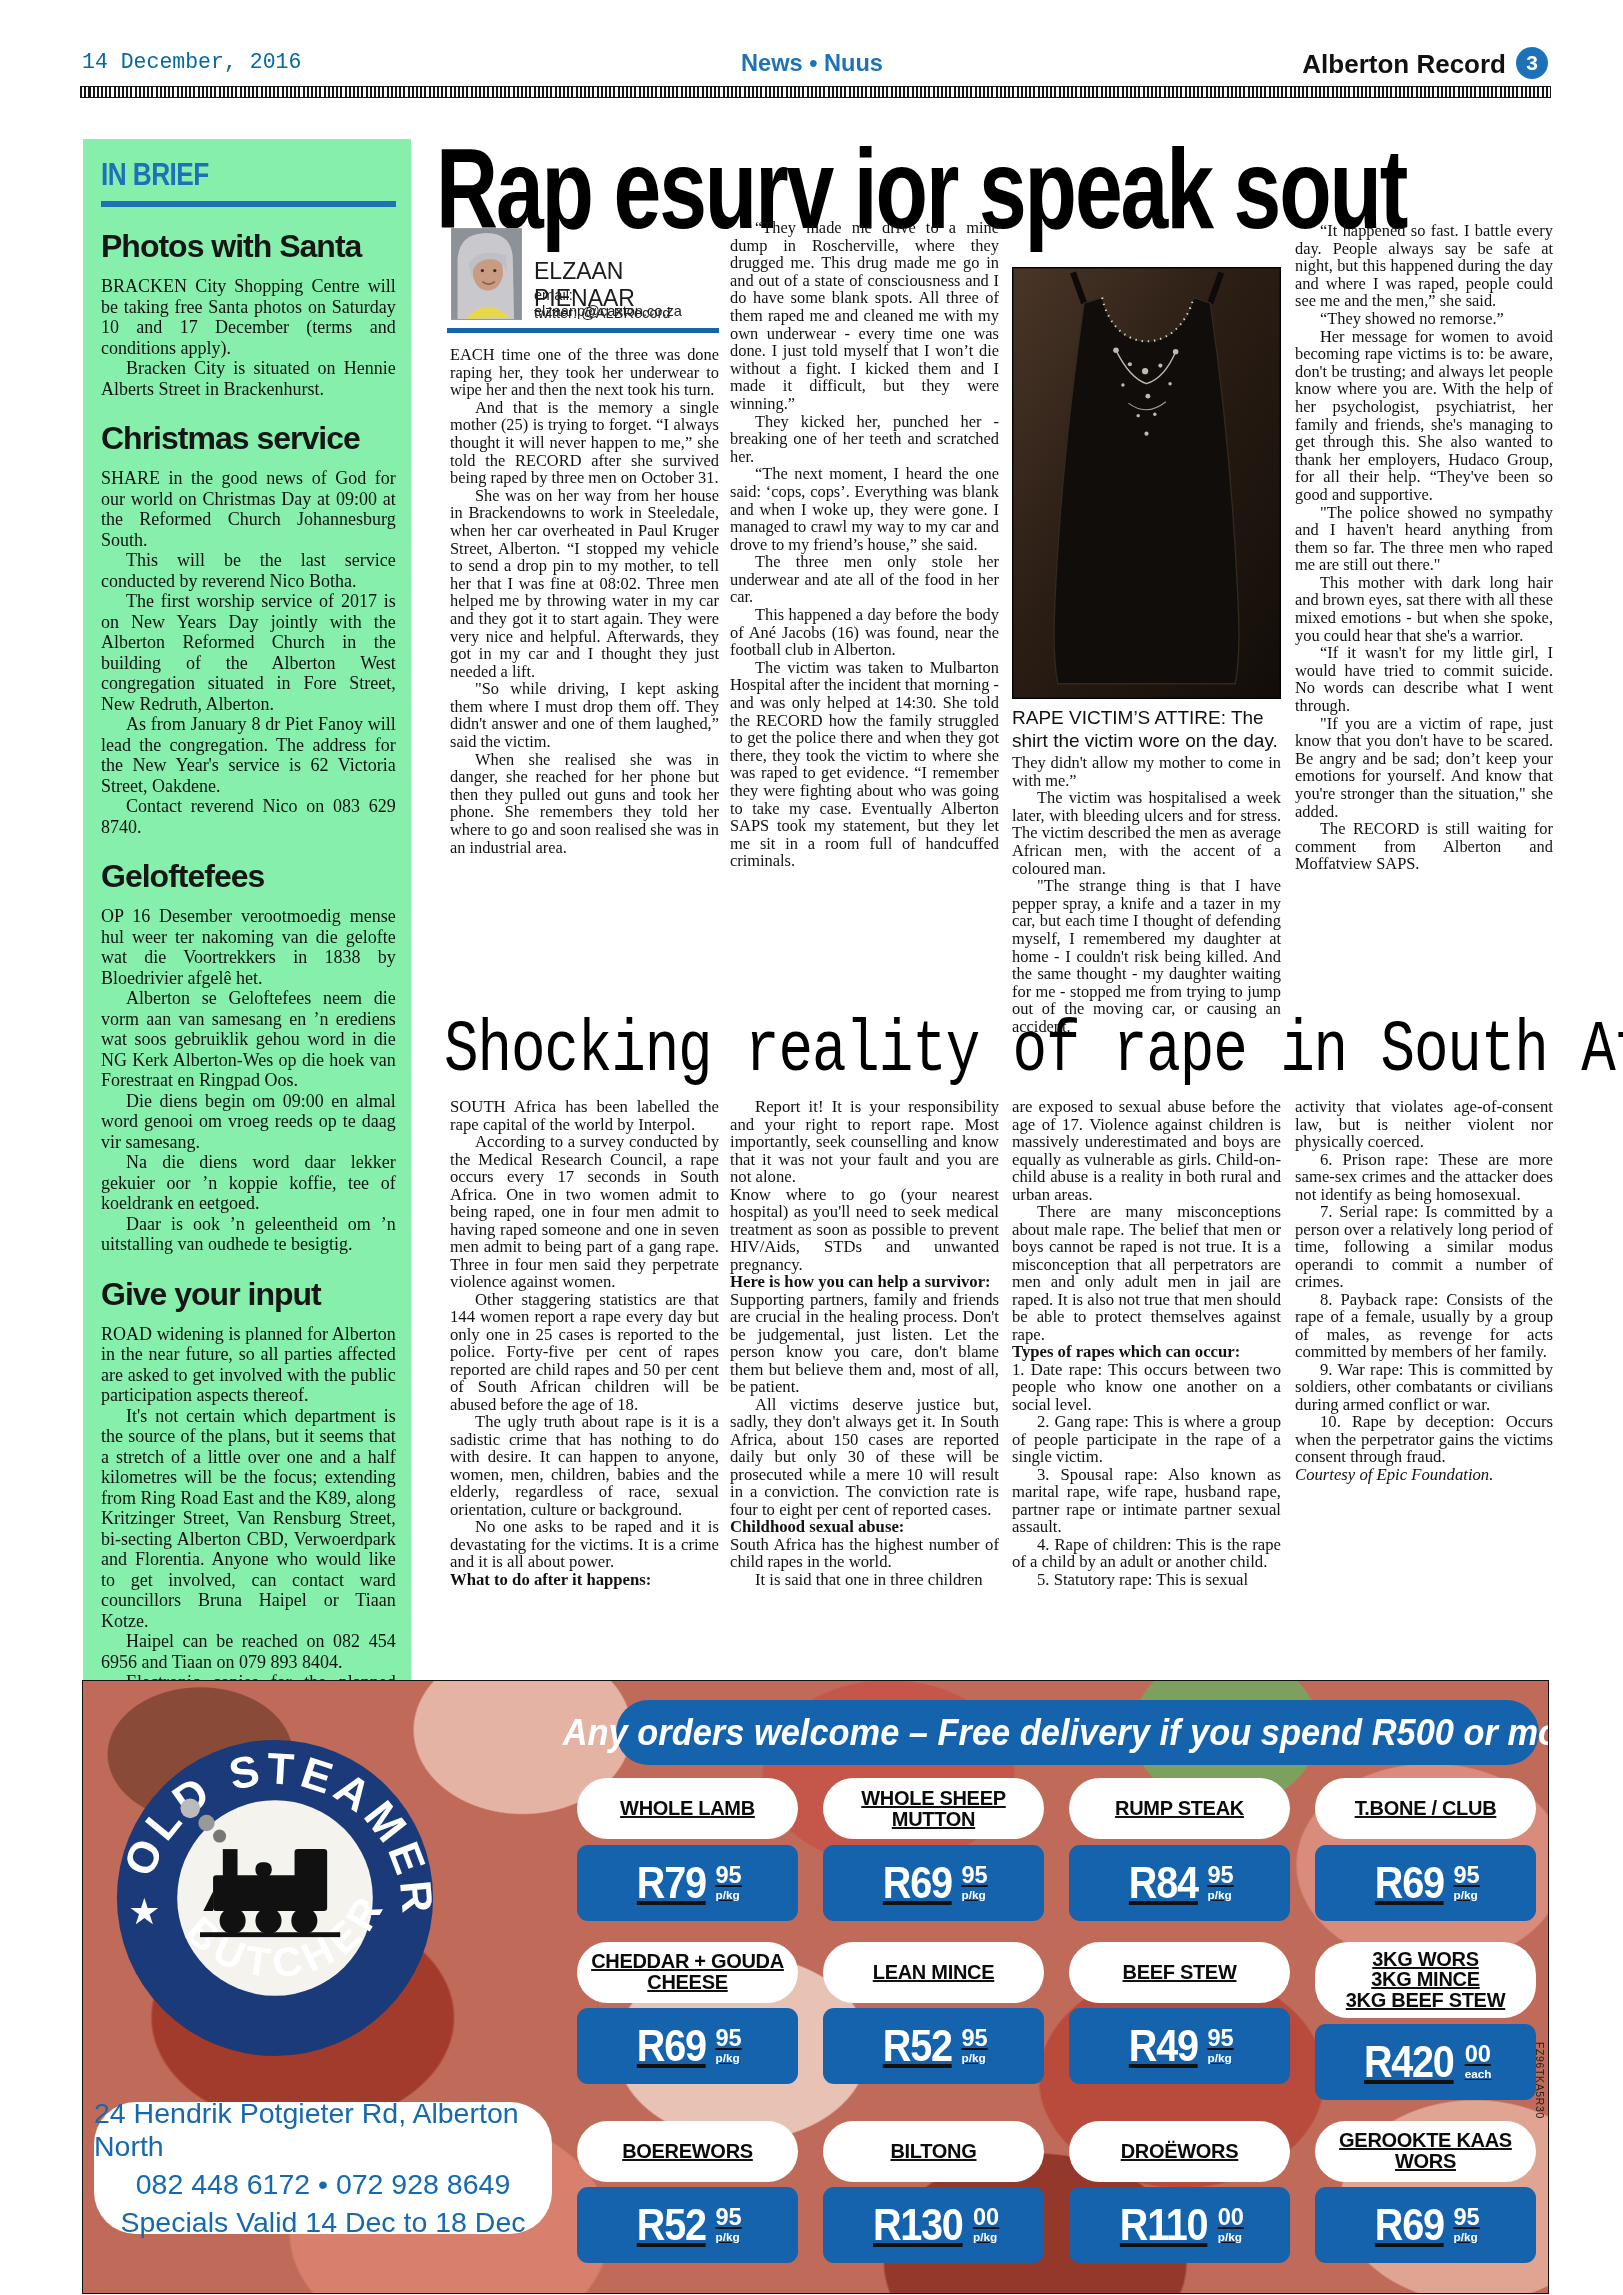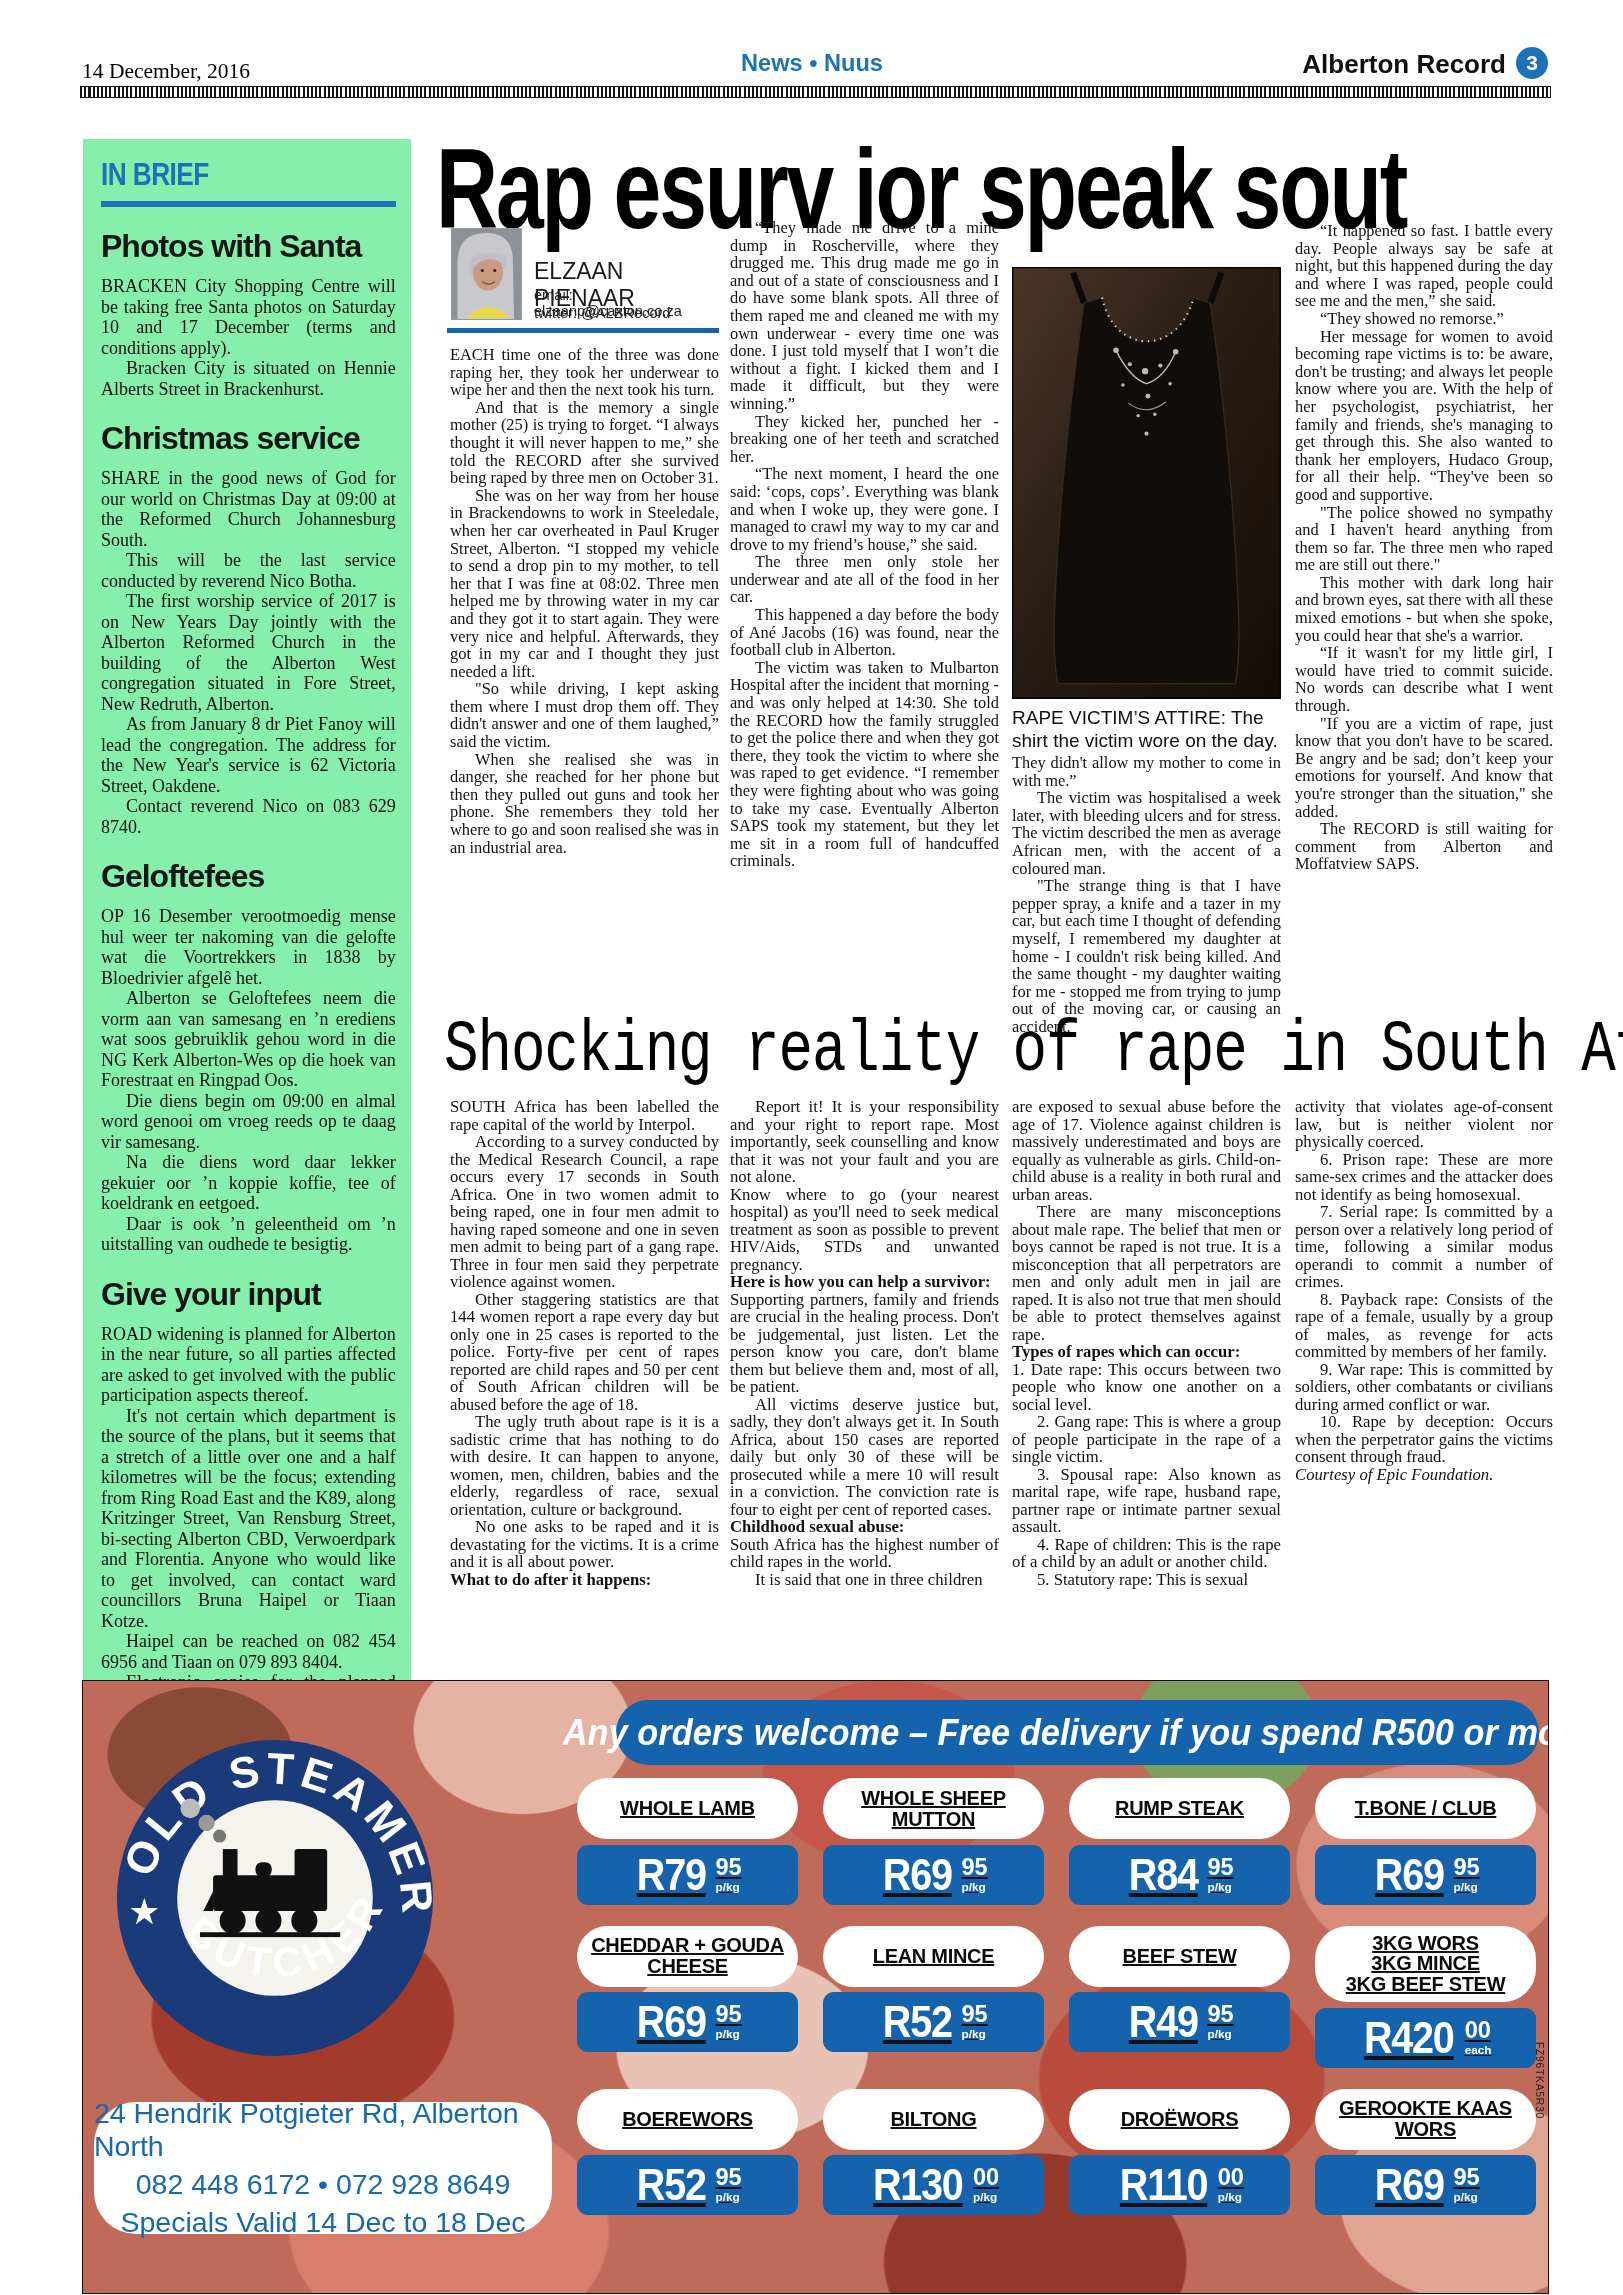--- a/index.html
+++ b/index.html
@@ -1,20 +1,20 @@
 <!DOCTYPE html>
 <html style="font-size:11px"><head>
 <meta charset="utf-8">
 <style>
   html,body{margin:0;padding:0;background:#777;}
   .page{position:relative;width:1624px;height:2295px;background:#ffffff;overflow:hidden;
         font-family:"Liberation Serif",serif;color:#111;}
   
-  .hdr-date{position:absolute;left:82px;top:59px;font-family:Liberation Serif, serif;
-            font-size:21.5px;color:#000000;}
+  .hdr-date{position:absolute;left:82px;top:50px;font-family:Liberation Mono, monospace;
+            font-size:21.5px;color:#0369a1;}
   .hdr-section{position:absolute;left:0;right:0;top:50px;text-align:center;
                font-family:"Liberation Sans",sans-serif;font-size:23.6px;font-weight:700;color:#1e73b5;}
   .hdr-paper{position:absolute;right:118px;top:49px;font-family:"Liberation Sans",sans-serif;
              font-size:26px;font-weight:700;color:#111;}
   .hdr-pagenum{position:absolute;right:76px;top:47px;width:32px;height:32px;border-radius:50%;
                background:#1d71b8;color:#fff;font-family:"Liberation Sans",sans-serif;
                font-size:21px;font-weight:700;display:flex;align-items:center;justify-content:center;}
   .hdr-barcode{position:absolute;left:80px;right:73px;top:86px;height:10.4px;
                background:repeating-linear-gradient(90deg,#151515 0 2.1px,#fafafa 2.1px 4.2px);
                border-top:0.7px solid #151515;border-bottom:0.7px solid #151515;}
@@ -89,21 +89,21 @@
               border-radius:42px;display:flex;flex-direction:column;align-items:center;
               justify-content:center;gap:4.2px;}
   .ad-address div{font-family:"Liberation Sans",sans-serif;font-size:28.5px;color:#1668af;line-height:1.18;}
   .ad-grid{position:absolute;left:494px;top:97px;width:958px;display:grid;
            grid-template-columns:repeat(4,221px);column-gap:25px;row-gap:21px;text-decoration:underline;}
   .pcard{display:flex;flex-direction:column;}
   .pname{background:#fff;border-radius:33px;min-height:61px;box-sizing:border-box;
          padding:7px 5.6px;display:flex;flex-direction:column;align-items:center;justify-content:center;
          font-family:"Liberation Sans",sans-serif;font-weight:700;font-size:20px;line-height:1.04;
          text-align:center;color:#0b0b0b;letter-spacing:-0.3px;}
-  .pprice{background:#1563ac;border-radius:11px;height:60px;margin-top:5.6px;display:flex;
+  .pprice{background:#1563ac;border-radius:11px;height:76px;margin-top:5.6px;display:flex;
           align-items:center;justify-content:center;color:#fff;gap:5.6px;}
   .rmain{font-family:"Liberation Sans",sans-serif;font-weight:800;font-size:44px;
          letter-spacing:-1.4px;display:inline-block;transform:scaleX(.9);}
   .pscol{display:flex;flex-direction:column;align-items:flex-start;line-height:1;}
   .cents{font-family:"Liberation Sans",sans-serif;font-weight:800;font-size:23.6px;}
   .unit{font-family:"Liberation Sans",sans-serif;font-weight:700;font-size:11.8px;margin-top:2.1px;}
   .ad-ref{position:absolute;right:2.8px;top:361px;writing-mode:vertical-rl;
           font-family:"Liberation Sans",sans-serif;font-size:10.4px;color:#222;letter-spacing:0.7px;}
 </style>
 </head>

